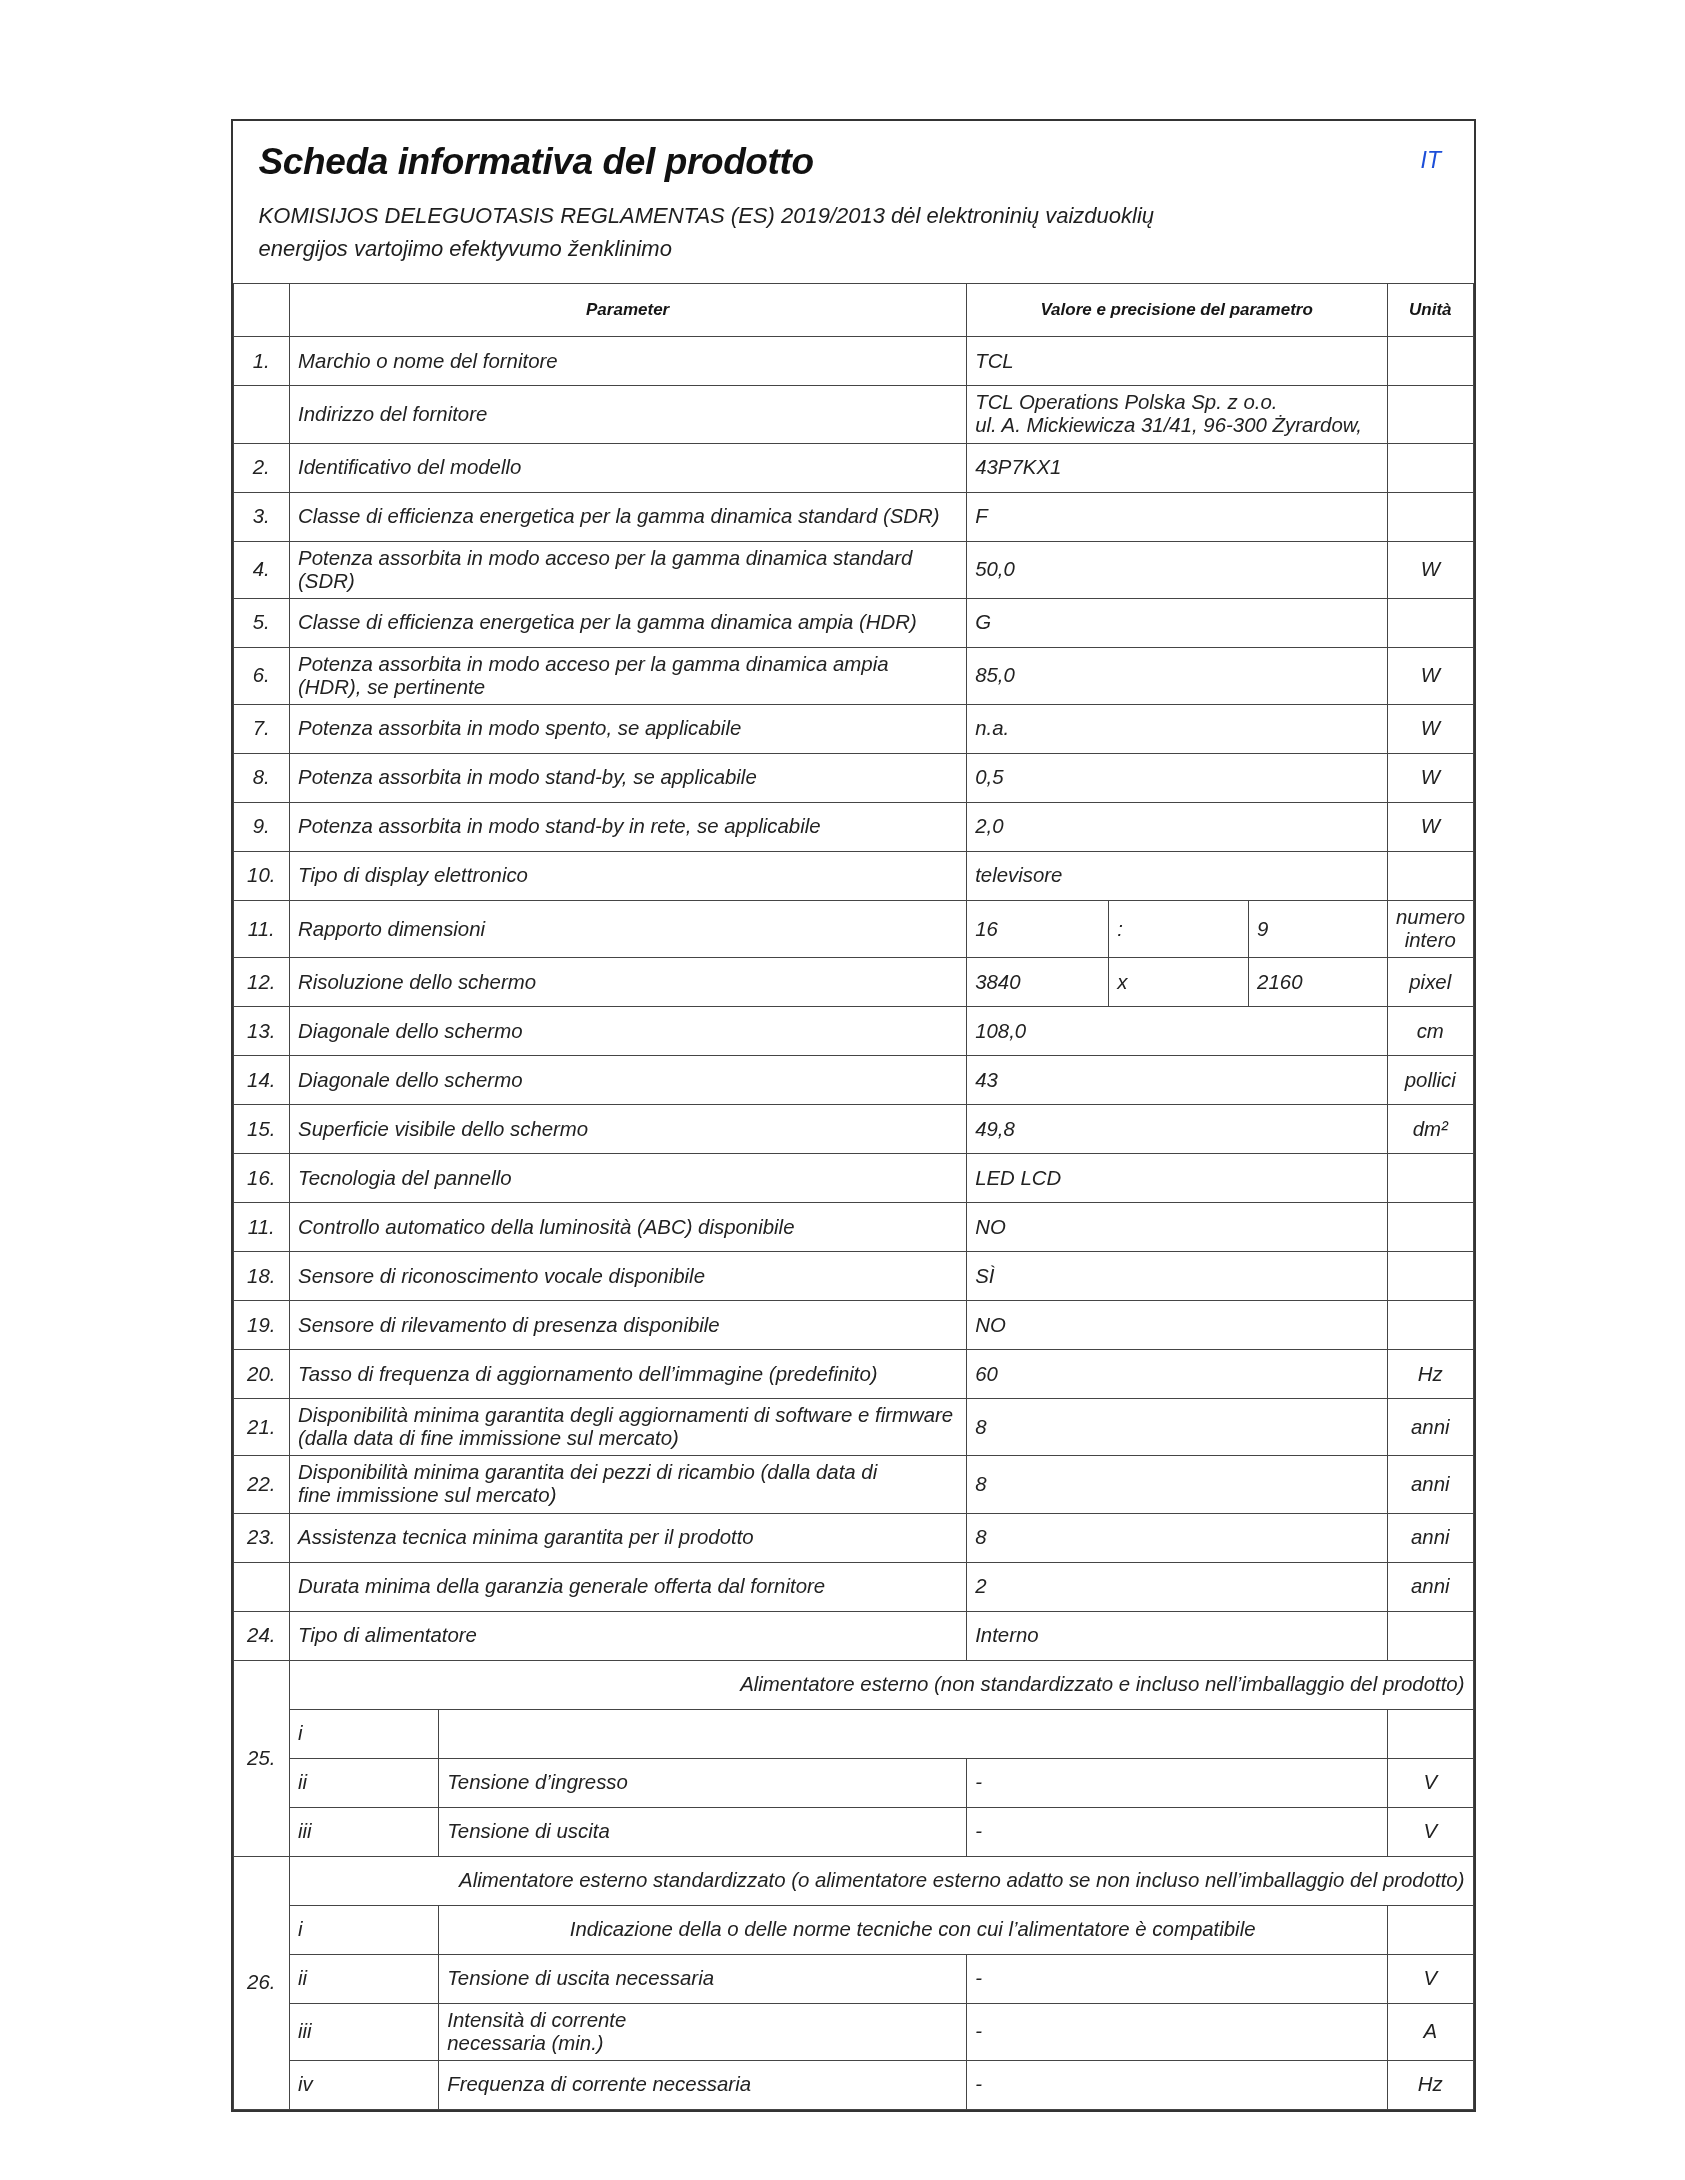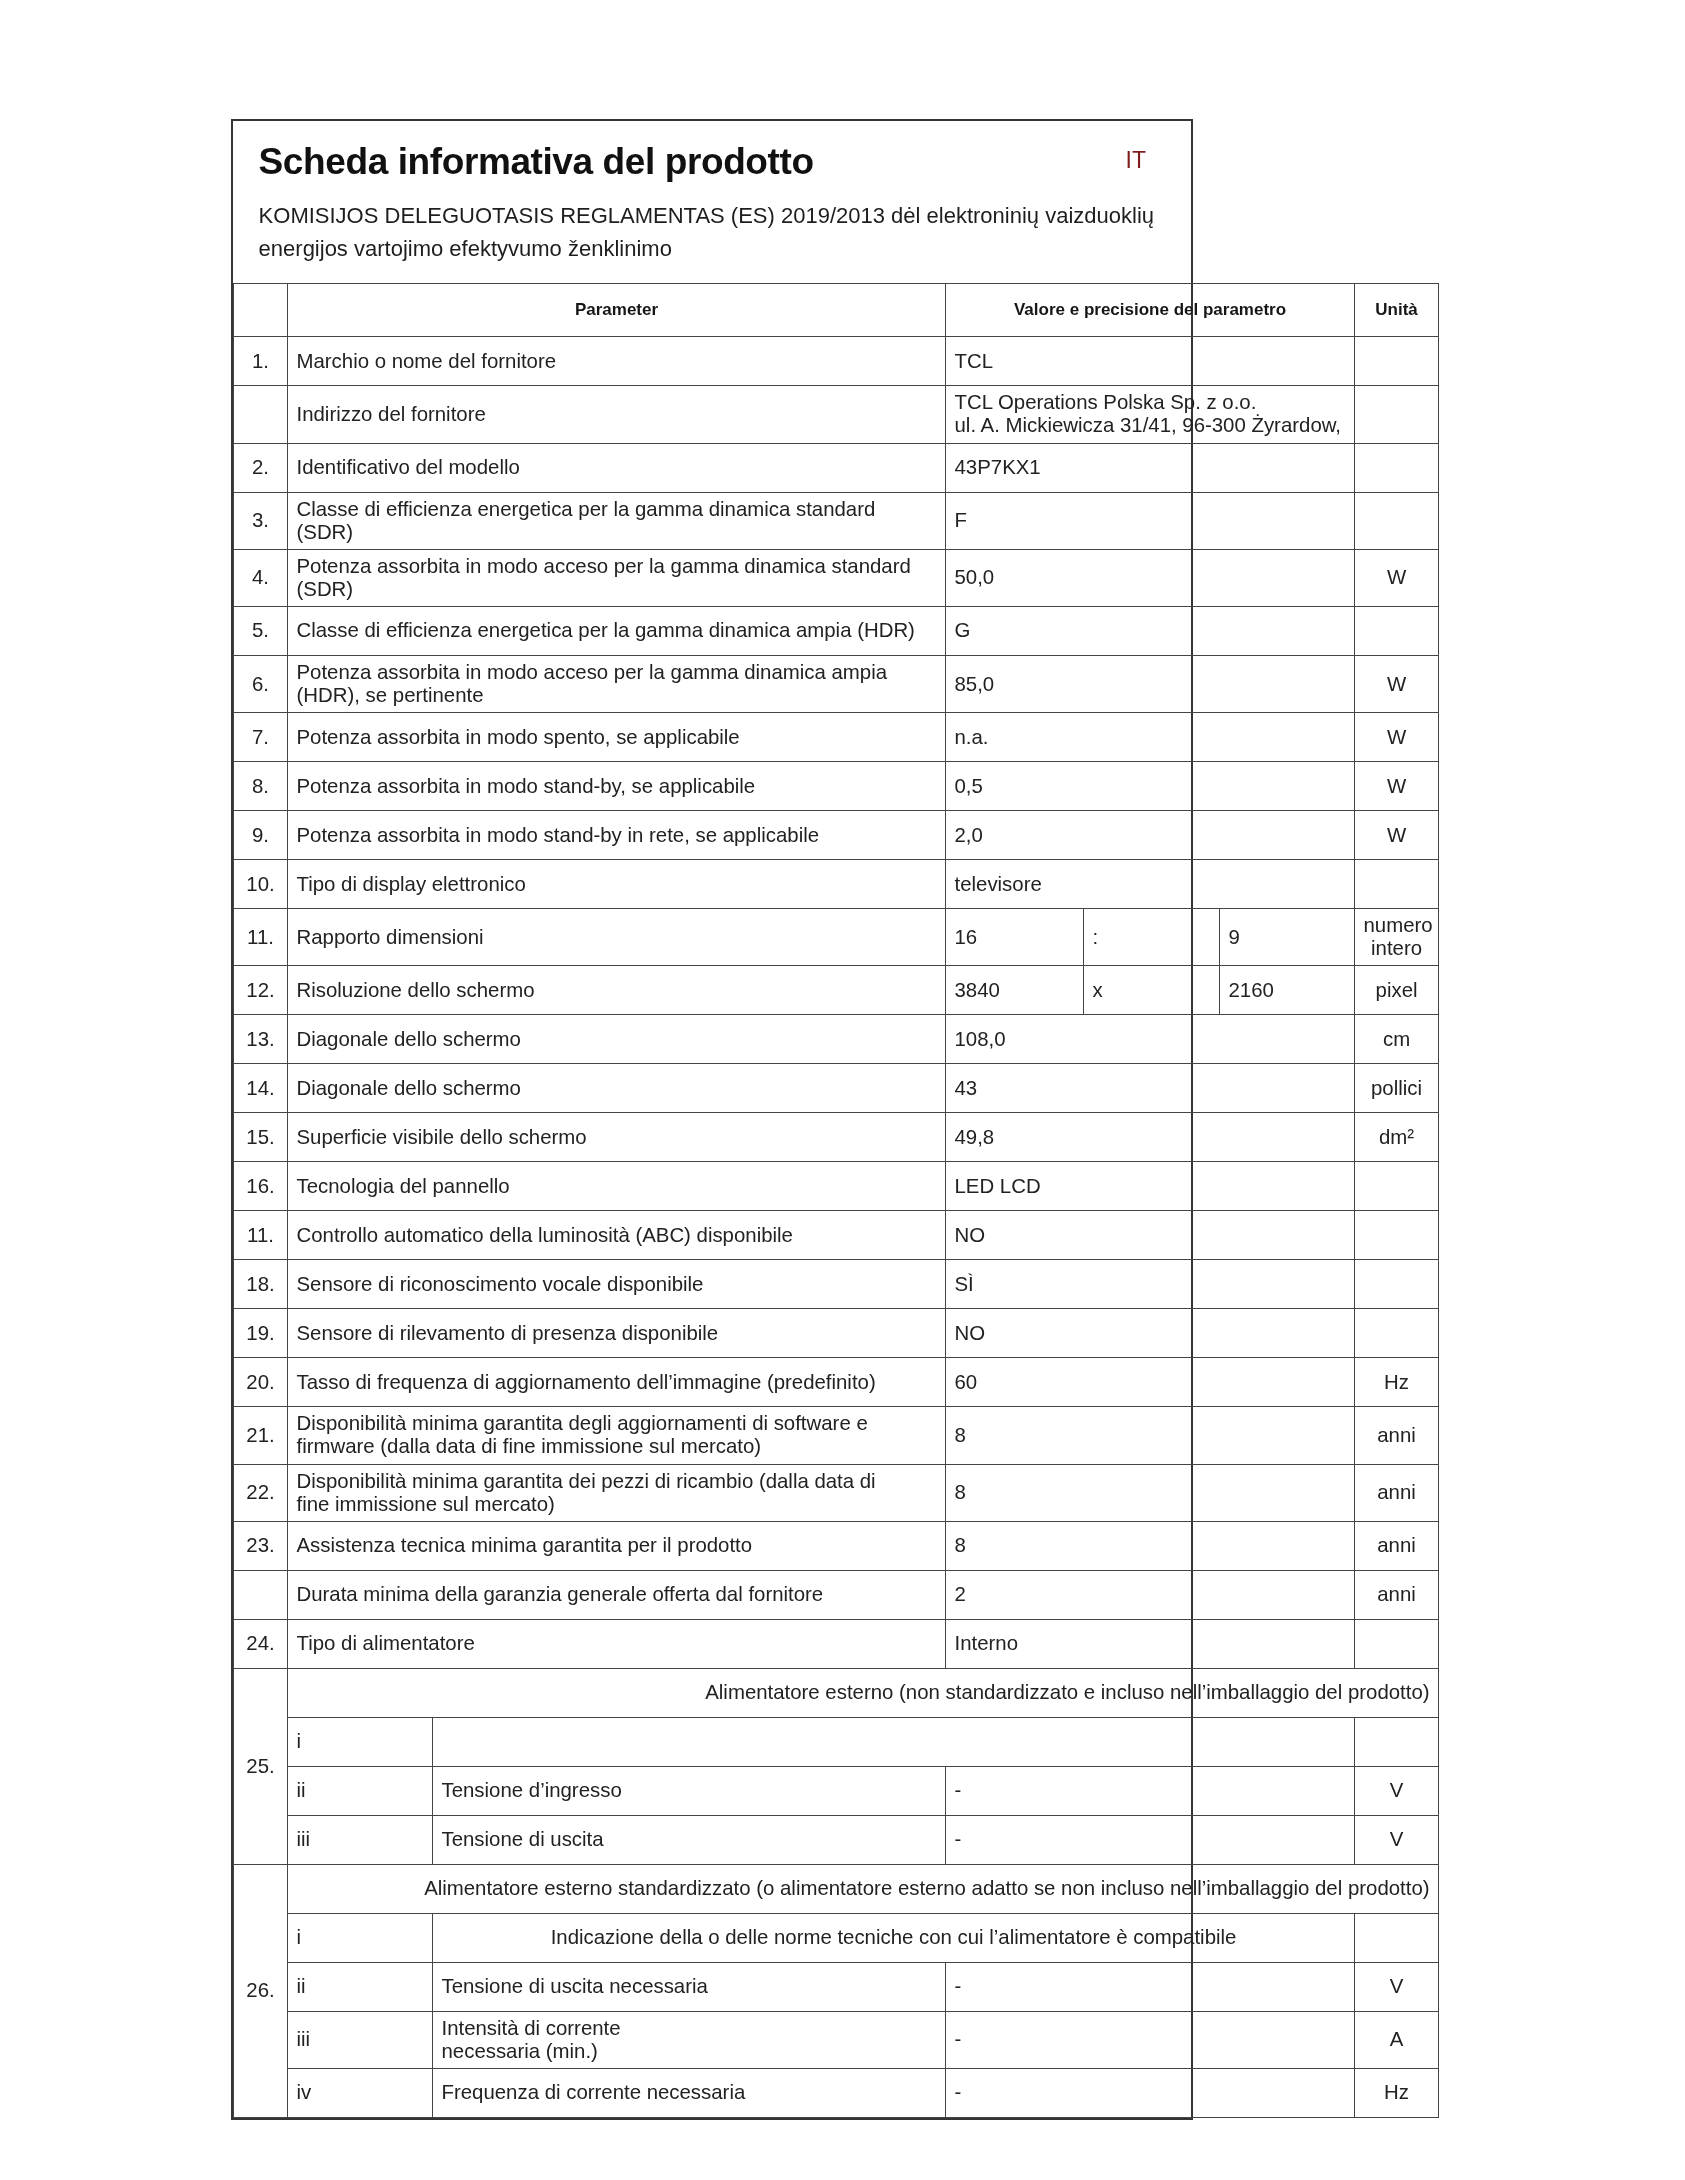--- a/index.html
+++ b/index.html
@@ -11,42 +11,43 @@
   }
   body {
     width: 1686px;
     height: 2181px;
     position: relative;
   }
   .sheet {
     position: absolute;
     left: 231px;
     top: 119px;
-    width: 962px;
+    width: 1245px;
     box-sizing: border-box;
     border: 2.6px solid #343434;
     background: #ffffff;
+    font-style: italic;
   }
   .title-block {
     position: relative;
     padding: 20.4px 25.6px 13.6px 25.6px;
   }
   .title-block h1 {
     margin: 0;
     font-size: 37px;
     font-weight: bold;
     letter-spacing: -0.4px;
     color: #111111;
   }
   .lang-code {
     position: absolute;
     top: 25.6px;
-    right: 45px;
+    right: 33px;
     font-size: 23px;
-    color: #7f1d1d;
+    color: #1d4ed8;
   }
   .subtitle {
     margin: 15.3px 0 5.1px 0;
     font-size: 22px;
     line-height: 1.5;
     max-width: 980px;
     color: #1e1e1e;
   }
   table.fiche {
     width: 100%;

